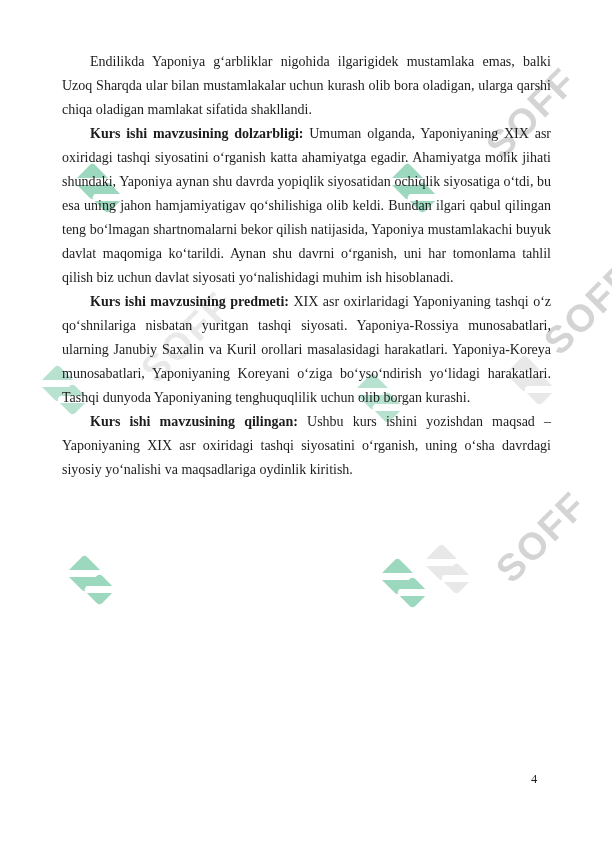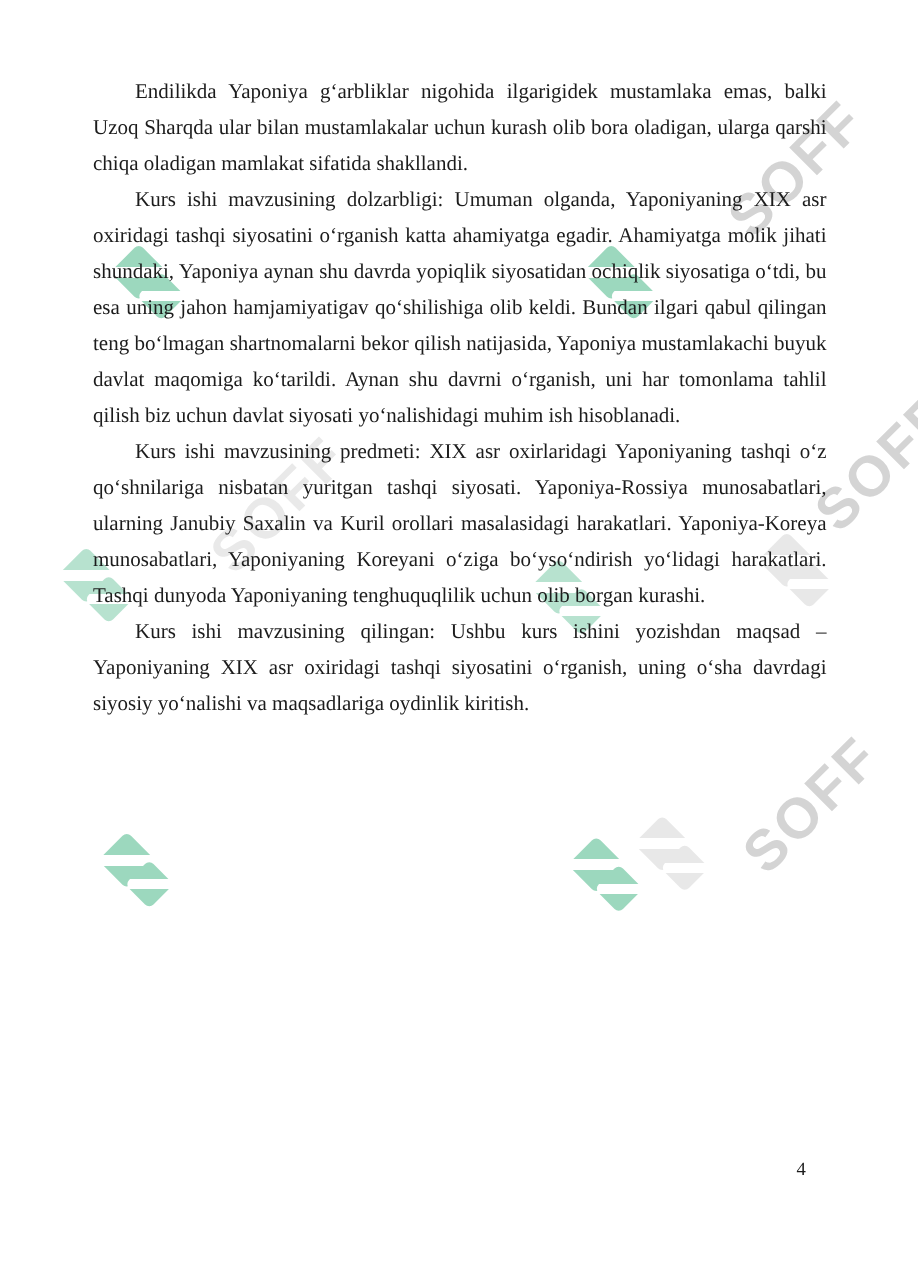--- a/index.html
+++ b/index.html
@@ -49,21 +49,21 @@
     position: absolute;
     left: 62px; top: 50px;
     width: 489px;
     z-index: 1;
     color: #1c1c1c;
     font-size: 14px;
     line-height: 24px;
     text-align: justify;
   }
   .para { margin: 0; text-indent: 28px; }
-  .para .lead { font-weight: normal; }
+  .para .lead { font-weight: bold; }
 
   .page-number {
     position: absolute;
     left: 531px; top: 772px;
     z-index: 1;
     font-size: 12.5px;
     color: #1c1c1c;
   }
 </style>
 </head>

